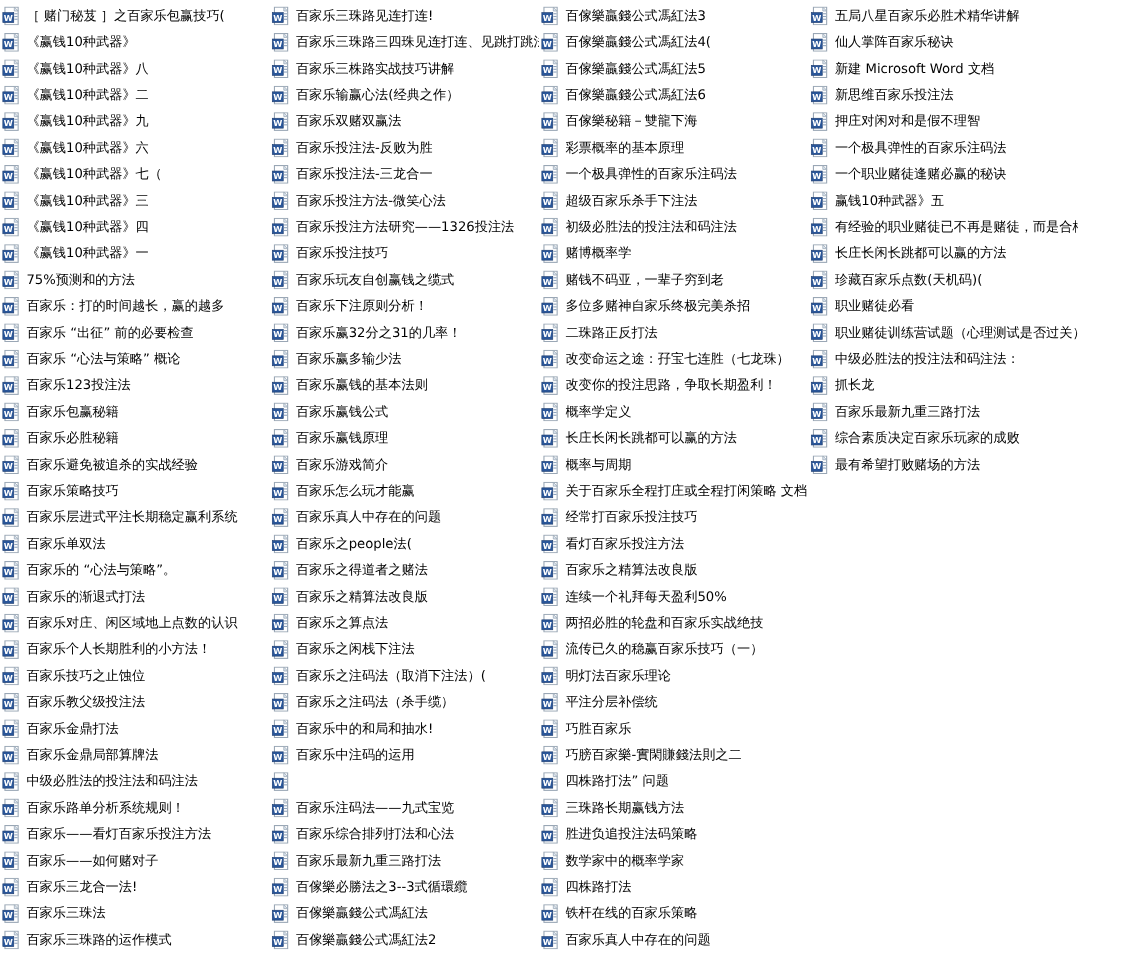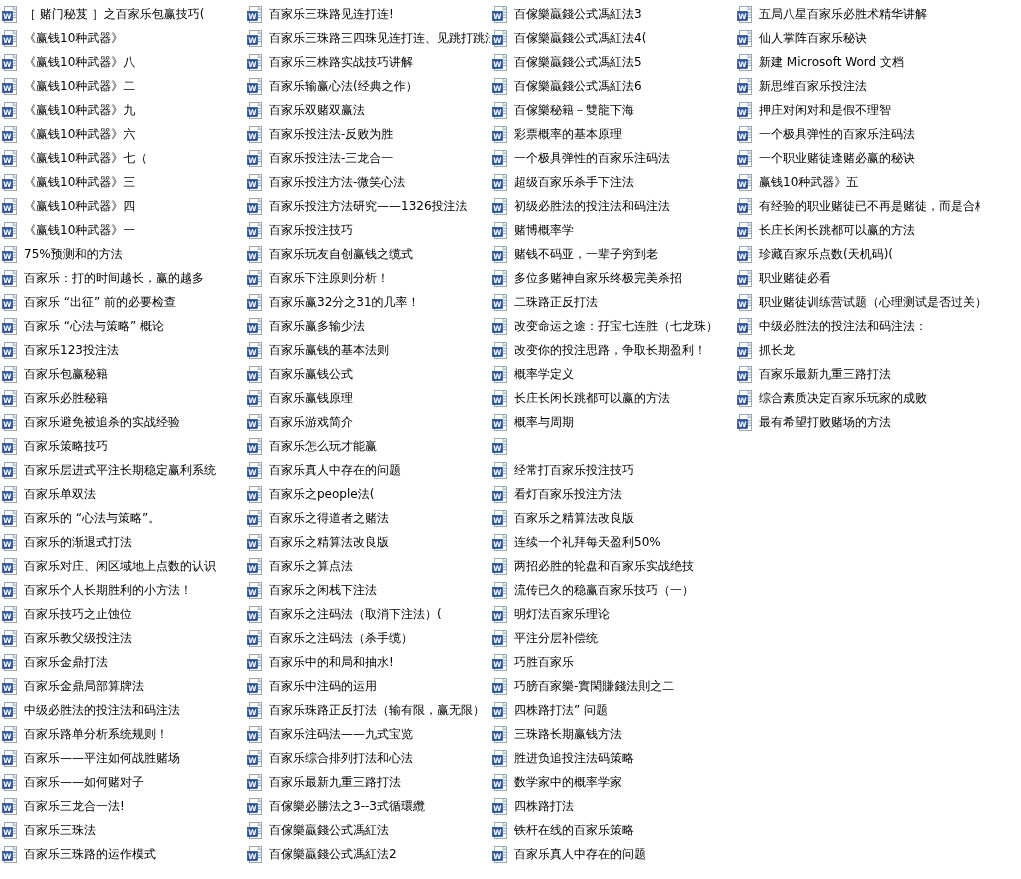--- a/index.html
+++ b/index.html
@@ -498,21 +498,21 @@
         <svg width="17" height="17" viewBox="0 0 17 17" xmlns="http://www.w3.org/2000/svg">
           <rect x="2.5" y="0.5" width="12" height="16" fill="#ffffff" stroke="#9aa7b5" stroke-width="1"></rect>
           <path d="M11 0.5 L14.5 4 L11 4 Z" fill="#dce6f1" stroke="#9aa7b5" stroke-width="0.7"></path>
           <rect x="0.5" y="5.5" width="10" height="9" fill="#2a5699" stroke="#1f3f72" stroke-width="0.6"></rect>
           <text x="5.5" y="12.8" font-family="DejaVu Sans, sans-serif" font-size="7.5" fill="#ffffff" text-anchor="middle" font-weight="bold">W</text>
           <rect x="11" y="6" width="3" height="1" fill="#8fa4bd"></rect>
           <rect x="11" y="8.5" width="3" height="1" fill="#8fa4bd"></rect>
           <rect x="11" y="11" width="3" height="1" fill="#8fa4bd"></rect>
         </svg>
       </span>
-      <span class="file-label">百家乐——平注如何战胜赌场</span>
+      <span class="file-label">百家乐——看灯百家乐投注方法</span>
     </div>
     <div class="file-item">
       <span class="file-icon">
         <svg width="17" height="17" viewBox="0 0 17 17" xmlns="http://www.w3.org/2000/svg">
           <rect x="2.5" y="0.5" width="12" height="16" fill="#ffffff" stroke="#9aa7b5" stroke-width="1"></rect>
           <path d="M11 0.5 L14.5 4 L11 4 Z" fill="#dce6f1" stroke="#9aa7b5" stroke-width="0.7"></path>
           <rect x="0.5" y="5.5" width="10" height="9" fill="#2a5699" stroke="#1f3f72" stroke-width="0.6"></rect>
           <text x="5.5" y="12.8" font-family="DejaVu Sans, sans-serif" font-size="7.5" fill="#ffffff" text-anchor="middle" font-weight="bold">W</text>
           <rect x="11" y="6" width="3" height="1" fill="#8fa4bd"></rect>
           <rect x="11" y="8.5" width="3" height="1" fill="#8fa4bd"></rect>
@@ -974,21 +974,20 @@
         <svg width="17" height="17" viewBox="0 0 17 17" xmlns="http://www.w3.org/2000/svg">
           <rect x="2.5" y="0.5" width="12" height="16" fill="#ffffff" stroke="#9aa7b5" stroke-width="1"></rect>
           <path d="M11 0.5 L14.5 4 L11 4 Z" fill="#dce6f1" stroke="#9aa7b5" stroke-width="0.7"></path>
           <rect x="0.5" y="5.5" width="10" height="9" fill="#2a5699" stroke="#1f3f72" stroke-width="0.6"></rect>
           <text x="5.5" y="12.8" font-family="DejaVu Sans, sans-serif" font-size="7.5" fill="#ffffff" text-anchor="middle" font-weight="bold">W</text>
           <rect x="11" y="6" width="3" height="1" fill="#8fa4bd"></rect>
           <rect x="11" y="8.5" width="3" height="1" fill="#8fa4bd"></rect>
           <rect x="11" y="11" width="3" height="1" fill="#8fa4bd"></rect>
         </svg>
       </span>
-      <span class="file-label">百家乐珠路正反打法（输有限，赢无限）</span>
     </div>
     <div class="file-item">
       <span class="file-icon">
         <svg width="17" height="17" viewBox="0 0 17 17" xmlns="http://www.w3.org/2000/svg">
           <rect x="2.5" y="0.5" width="12" height="16" fill="#ffffff" stroke="#9aa7b5" stroke-width="1"></rect>
           <path d="M11 0.5 L14.5 4 L11 4 Z" fill="#dce6f1" stroke="#9aa7b5" stroke-width="0.7"></path>
           <rect x="0.5" y="5.5" width="10" height="9" fill="#2a5699" stroke="#1f3f72" stroke-width="0.6"></rect>
           <text x="5.5" y="12.8" font-family="DejaVu Sans, sans-serif" font-size="7.5" fill="#ffffff" text-anchor="middle" font-weight="bold">W</text>
           <rect x="11" y="6" width="3" height="1" fill="#8fa4bd"></rect>
           <rect x="11" y="8.5" width="3" height="1" fill="#8fa4bd"></rect>
@@ -1324,20 +1323,21 @@
         <svg width="17" height="17" viewBox="0 0 17 17" xmlns="http://www.w3.org/2000/svg">
           <rect x="2.5" y="0.5" width="12" height="16" fill="#ffffff" stroke="#9aa7b5" stroke-width="1"></rect>
           <path d="M11 0.5 L14.5 4 L11 4 Z" fill="#dce6f1" stroke="#9aa7b5" stroke-width="0.7"></path>
           <rect x="0.5" y="5.5" width="10" height="9" fill="#2a5699" stroke="#1f3f72" stroke-width="0.6"></rect>
           <text x="5.5" y="12.8" font-family="DejaVu Sans, sans-serif" font-size="7.5" fill="#ffffff" text-anchor="middle" font-weight="bold">W</text>
           <rect x="11" y="6" width="3" height="1" fill="#8fa4bd"></rect>
           <rect x="11" y="8.5" width="3" height="1" fill="#8fa4bd"></rect>
           <rect x="11" y="11" width="3" height="1" fill="#8fa4bd"></rect>
         </svg>
       </span>
+      <span class="file-label">关于百家乐全程打庄或全程打闲策略 文档</span>
     </div>
     <div class="file-item">
       <span class="file-icon">
         <svg width="17" height="17" viewBox="0 0 17 17" xmlns="http://www.w3.org/2000/svg">
           <rect x="2.5" y="0.5" width="12" height="16" fill="#ffffff" stroke="#9aa7b5" stroke-width="1"></rect>
           <path d="M11 0.5 L14.5 4 L11 4 Z" fill="#dce6f1" stroke="#9aa7b5" stroke-width="0.7"></path>
           <rect x="0.5" y="5.5" width="10" height="9" fill="#2a5699" stroke="#1f3f72" stroke-width="0.6"></rect>
           <text x="5.5" y="12.8" font-family="DejaVu Sans, sans-serif" font-size="7.5" fill="#ffffff" text-anchor="middle" font-weight="bold">W</text>
           <rect x="11" y="6" width="3" height="1" fill="#8fa4bd"></rect>
           <rect x="11" y="8.5" width="3" height="1" fill="#8fa4bd"></rect>

